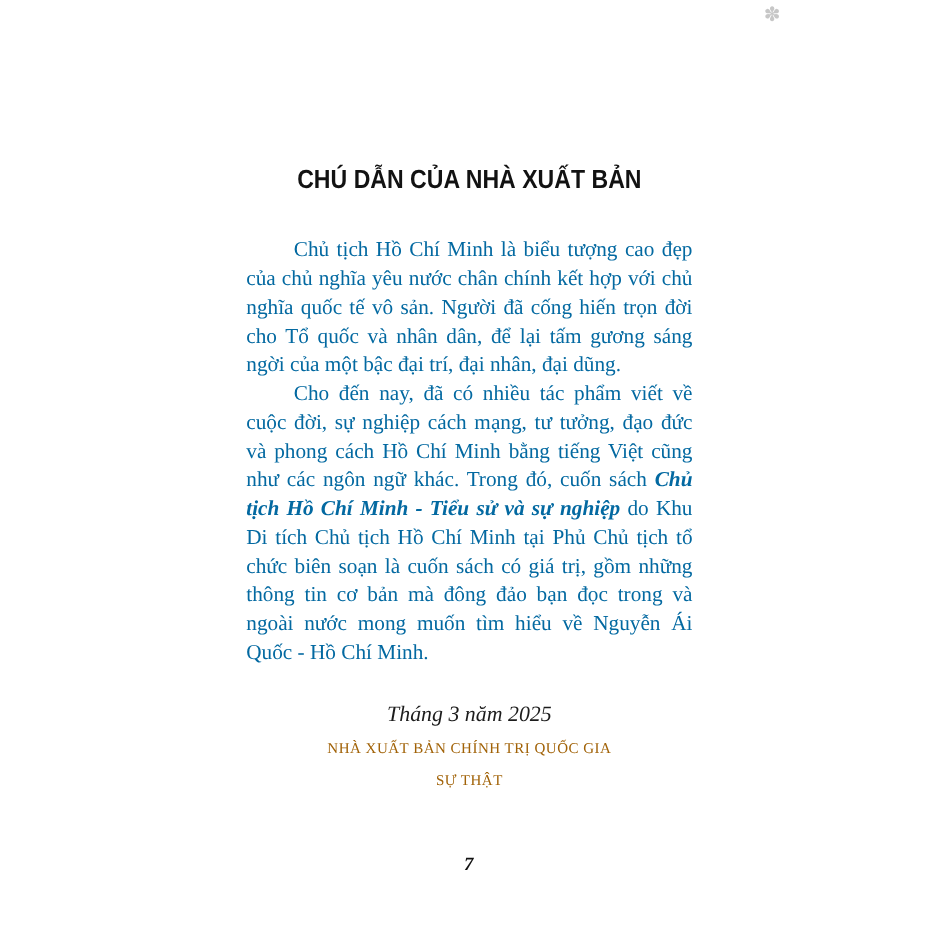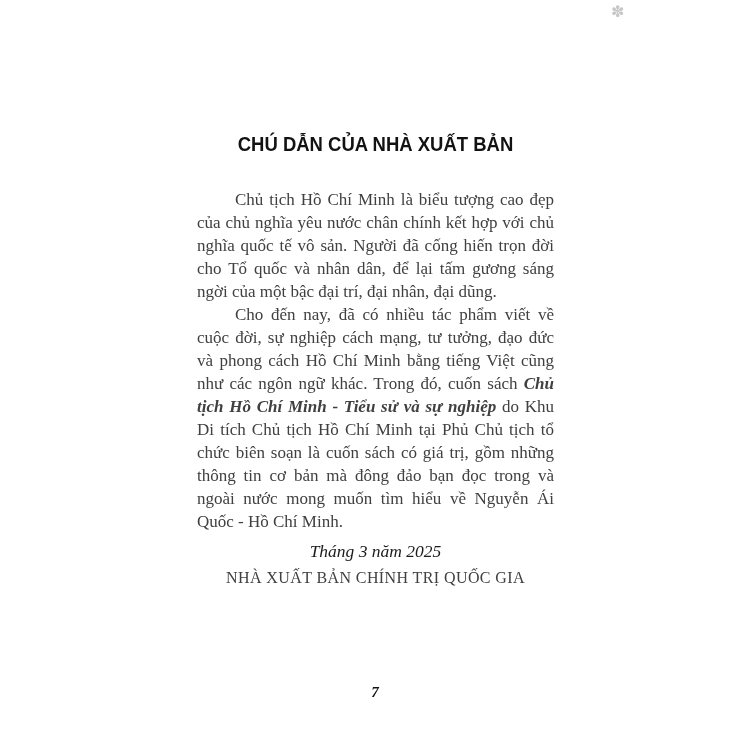--- a/index.html
+++ b/index.html
@@ -42,40 +42,40 @@
     transform: scaleX(0.88);
     transform-origin: center;
     white-space: nowrap;
   }
   .body-par {
     margin: 0;
     font-size: 17px;
     line-height: 23px;
     text-align: justify;
     text-indent: 38px;
-    color: #404040;
+    color: #0369a1;
   }
   .book-title {
     font-weight: 700;
     font-style: italic;
   }
   .signature {
-    margin-top: 5px;
+    margin-top: 25px;
     text-align: center;
   }
   .sig-date {
     font-style: italic;
     font-size: 17.5px;
     line-height: 27px;
   }
   .sig-publisher {
-    font-size: 16px;
+    font-size: 12px;
     line-height: 26px;
     letter-spacing: 0.4px;
-    color: #404040;
+    color: #a16207;
   }
   .page-number {
     position: absolute;
     top: 684px;
     left: 0;
     width: 100%;
     text-align: center;
     font-style: italic;
     font-weight: 600;
     font-size: 15px;
@@ -94,19 +94,20 @@
     <h1 class="note-title">CHÚ DẪN CỦA NHÀ XUẤT BẢN</h1>
 
     <p class="body-par">Chủ tịch Hồ Chí Minh là biểu tượng cao đẹp của chủ nghĩa yêu nước chân chính kết hợp với chủ nghĩa quốc tế vô sản. Người đã cống hiến trọn đời cho Tổ quốc và nhân dân, để lại tấm gương sáng ngời của một bậc đại trí, đại nhân, đại dũng.</p>
 
     <p class="body-par"><span>Cho đến nay, đã có nhiều tác phẩm viết về cuộc đời, sự nghiệp cách mạng, tư tưởng, đạo đức và phong cách Hồ Chí Minh bằng tiếng Việt cũng như các ngôn ngữ khác. Trong đó, cuốn sách </span><span class="book-title">Chủ tịch Hồ Chí Minh - Tiểu sử và sự nghiệp</span><span> do Khu Di tích Chủ tịch Hồ Chí Minh tại Phủ Chủ tịch tổ chức biên soạn là cuốn sách có giá trị, gồm những thông tin cơ bản mà đông đảo bạn đọc trong và ngoài nước mong muốn tìm hiểu về Nguyễn Ái Quốc - Hồ Chí Minh.</span></p>
 
 
     <div class="signature">
       <div class="sig-date">Tháng 3 năm 2025</div>
       <div class="sig-publisher">NHÀ XUẤT BẢN CHÍNH TRỊ QUỐC GIA</div>
+      <div class="sig-publisher">SỰ THẬT</div>
     </div>
 
   </div>
 
   <div class="page-number">7</div>
 
 </div>
 
 </body></html>

